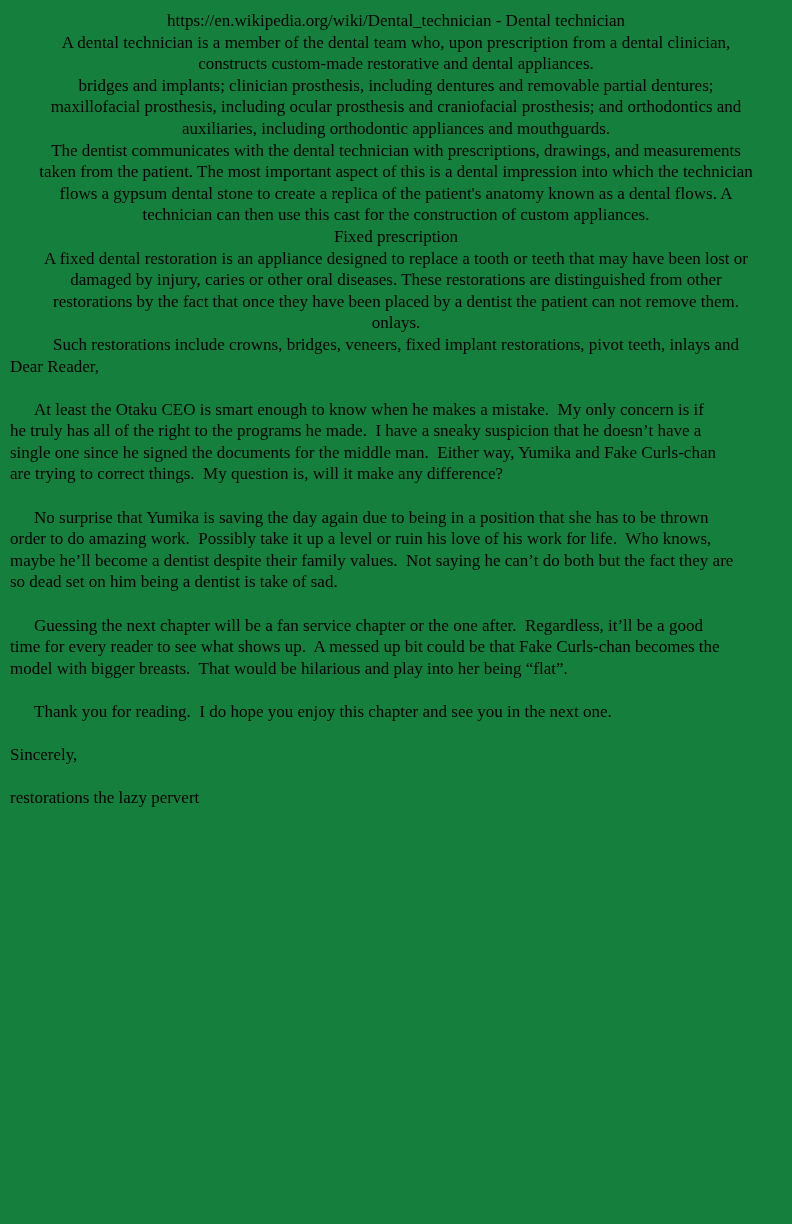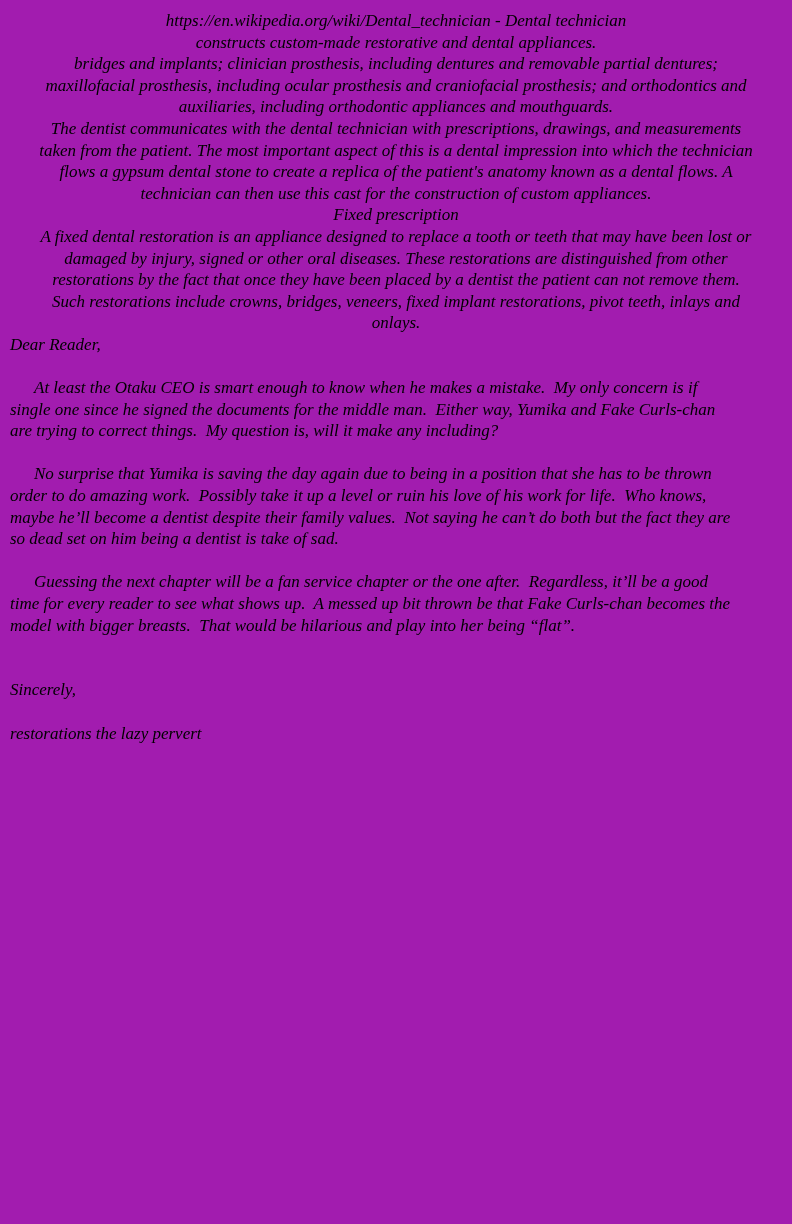--- a/index.html
+++ b/index.html
@@ -13,84 +13,88 @@
     overflow: hidden;
   }
   .page {
     box-sizing: border-box;
     width: 792px;
     height: 1224px;
     padding: 10px 10px 0 10px;
     font-family: "Liberation Serif", "DejaVu Serif", serif;
     font-size: 17px;
     color: #000000;
-    background: #a21caf;
-    font-style: italic;
+    background: #15803d;
   }
   .line {
     height: 21.6px;
     line-height: 21.6px;
     white-space: pre;
   }
   .c {
     text-align: center;
   }
   .indent {
     padding-left: 24px;
   }
 </style>
 </head>
 <body>
 
 <div class="page">
 
   <div>
     <div class="line c">https://en.wikipedia.org/wiki/Dental_technician - Dental technician</div>
+    <div class="line c">A dental technician is a member of the dental team who, upon prescription from a dental clinician,</div>
     <div class="line c">constructs custom-made restorative and dental appliances.</div>
     <div class="line c">bridges and implants; clinician prosthesis, including dentures and removable partial dentures;</div>
     <div class="line c">maxillofacial prosthesis, including ocular prosthesis and craniofacial prosthesis; and orthodontics and</div>
     <div class="line c">auxiliaries, including orthodontic appliances and mouthguards.</div>
     <div class="line c">The dentist communicates with the dental technician with prescriptions, drawings, and measurements</div>
     <div class="line c">taken from the patient. The most important aspect of this is a dental impression into which the technician</div>
     <div class="line c">flows a gypsum dental stone to create a replica of the patient's anatomy known as a dental flows. A</div>
     <div class="line c">technician can then use this cast for the construction of custom appliances.</div>
     <div class="line c">Fixed prescription</div>
     <div class="line c">A fixed dental restoration is an appliance designed to replace a tooth or teeth that may have been lost or</div>
-    <div class="line c">damaged by injury, signed or other oral diseases. These restorations are distinguished from other</div>
+    <div class="line c">damaged by injury, caries or other oral diseases. These restorations are distinguished from other</div>
     <div class="line c">restorations by the fact that once they have been placed by a dentist the patient can not remove them.</div>
+    <div class="line c">onlays.</div>
     <div class="line c">Such restorations include crowns, bridges, veneers, fixed implant restorations, pivot teeth, inlays and</div>
-    <div class="line c">onlays.</div>
   </div>
 
   <div>
     <div class="line">Dear Reader,</div>
     <div class="line"></div>
 
     <div>
       <div class="line indent">At least the Otaku CEO is smart enough to know when he makes a mistake.  My only concern is if</div>
+      <div class="line">he truly has all of the right to the programs he made.  I have a sneaky suspicion that he doesn’t have a</div>
       <div class="line">single one since he signed the documents for the middle man.  Either way, Yumika and Fake Curls-chan</div>
-      <div class="line">are trying to correct things.  My question is, will it make any including?</div>
+      <div class="line">are trying to correct things.  My question is, will it make any difference?</div>
     </div>
     <div class="line"></div>
 
     <div>
       <div class="line indent">No surprise that Yumika is saving the day again due to being in a position that she has to be thrown</div>
       <div class="line">order to do amazing work.  Possibly take it up a level or ruin his love of his work for life.  Who knows,</div>
       <div class="line">maybe he’ll become a dentist despite their family values.  Not saying he can’t do both but the fact they are</div>
       <div class="line">so dead set on him being a dentist is take of sad.</div>
     </div>
     <div class="line"></div>
 
     <div>
       <div class="line indent">Guessing the next chapter will be a fan service chapter or the one after.  Regardless, it’ll be a good</div>
-      <div class="line">time for every reader to see what shows up.  A messed up bit thrown be that Fake Curls-chan becomes the</div>
+      <div class="line">time for every reader to see what shows up.  A messed up bit could be that Fake Curls-chan becomes the</div>
       <div class="line">model with bigger breasts.  That would be hilarious and play into her being “flat”.</div>
     </div>
     <div class="line"></div>
 
+    <div>
+      <div class="line indent">Thank you for reading.  I do hope you enjoy this chapter and see you in the next one.</div>
+    </div>
     <div class="line"></div>
 
     <div class="line">Sincerely,</div>
     <div class="line"></div>
 
     <div class="line">restorations the lazy pervert</div>
   </div>
 
 </div>
 

